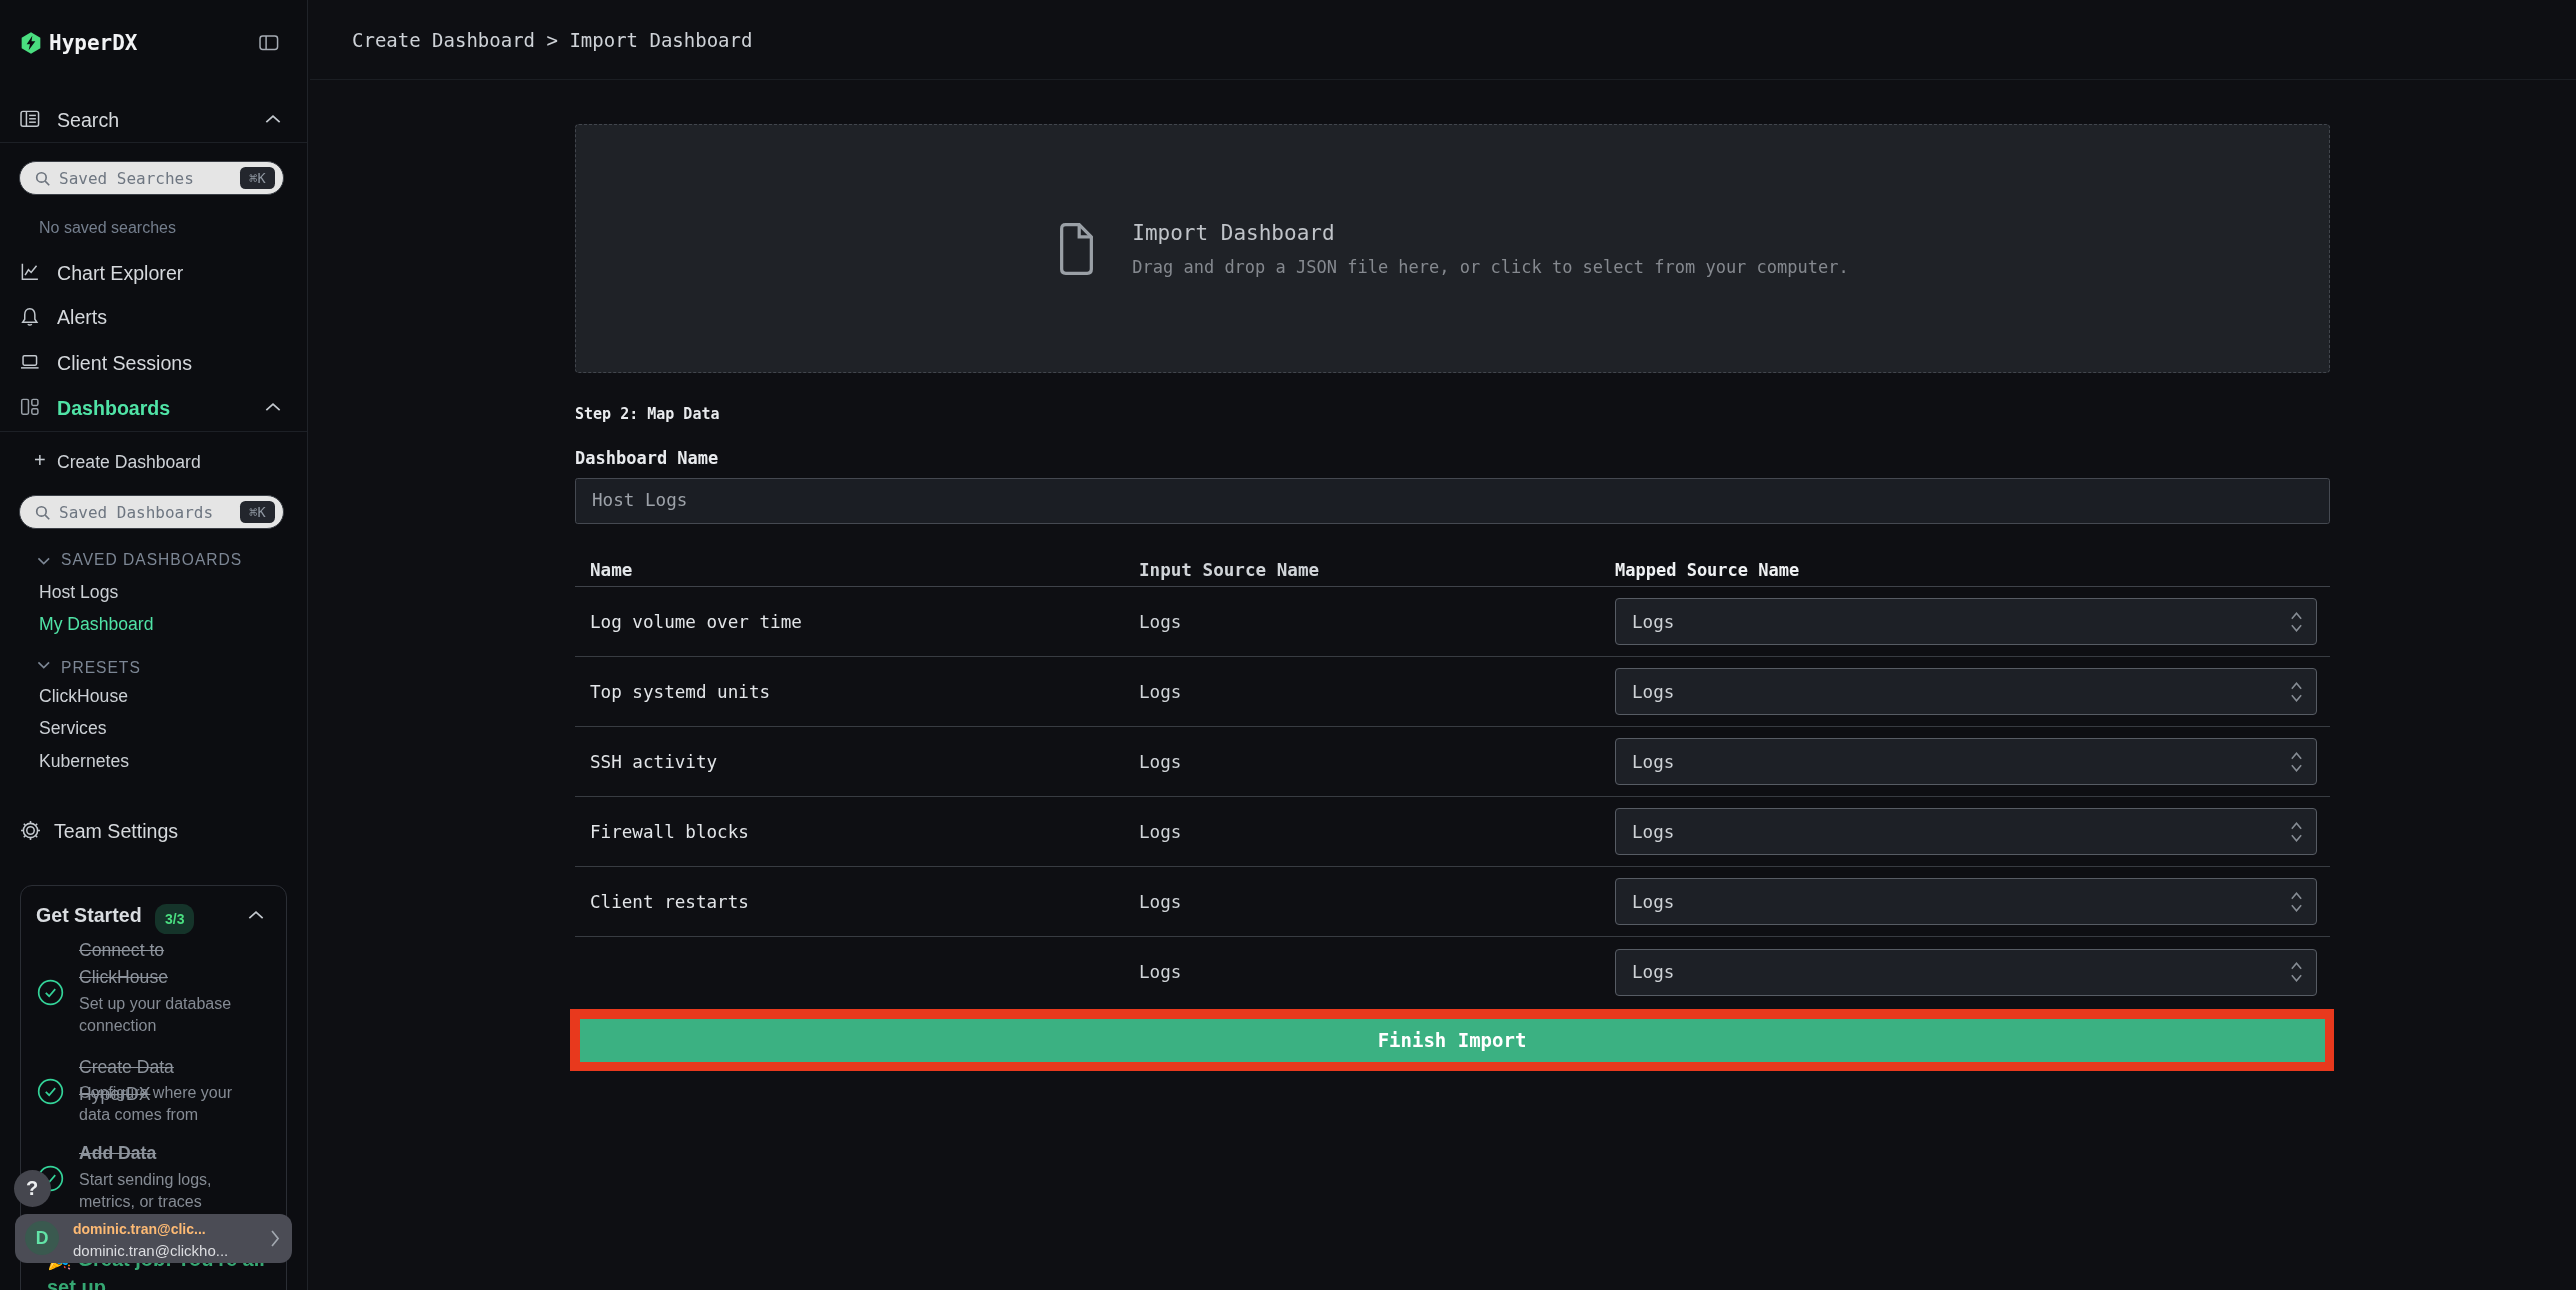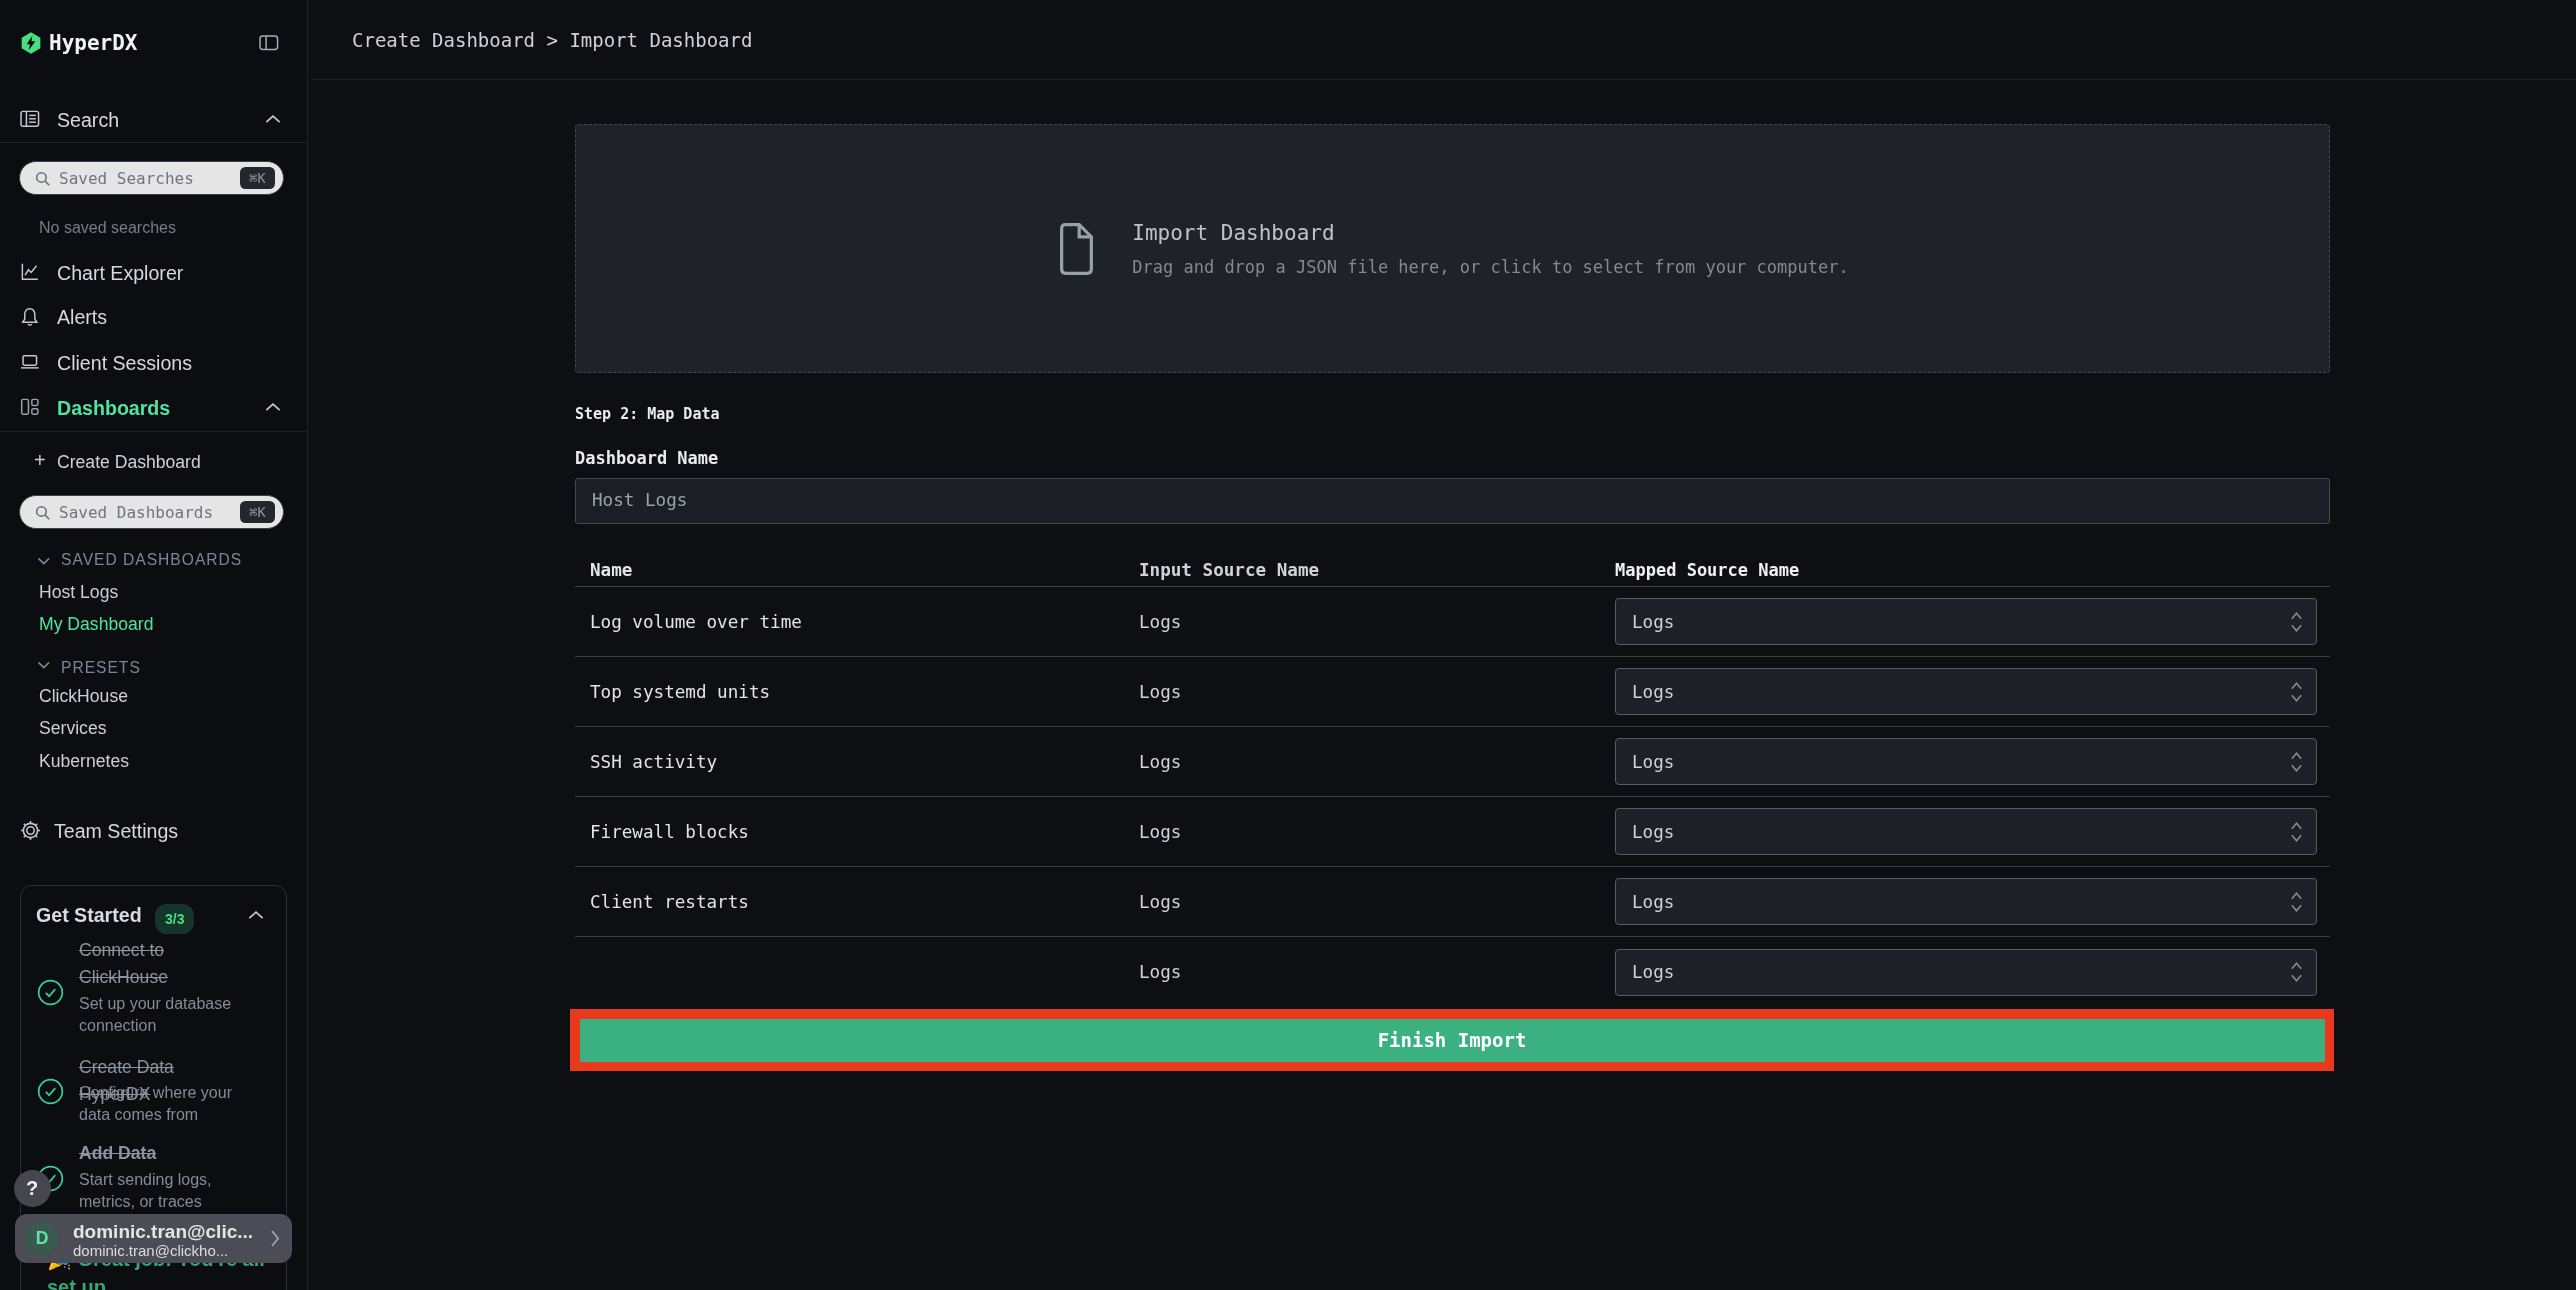--- a/index.html
+++ b/index.html
@@ -60,21 +60,21 @@
   }
   #user-chip {
     position:absolute; left:15px; top:1214px; width:277px; height:49px; border-radius:12px;
     background:#4b4c55; z-index:3;
   }
   #user-chip .avatar {
     position:absolute; left:10px; top:7.4px; width:34px; height:34px; border-radius:50%;
     background:#3a594f; color:#62e3a7; font-weight:bold; font-size:17.6px;
     display:flex; align-items:center; justify-content:center;
   }
-  #user-chip .uname { position:absolute; left:58px; top:7.4px; font-size:19px; font-weight:bold; color:#e5e5e5; white-space:nowrap; }
+  #user-chip .uname { position:absolute; left:58px; top:7.4px; font-size:14px; font-weight:bold; color:#fdba74; white-space:nowrap; }
   #user-chip .uemail { position:absolute; left:58px; top:28px; font-size:15px; color:#dcdde1; white-space:nowrap; }
 
   
   #header {
     position:absolute; left:310px; top:0; right:0; height:80px;
     border-bottom:1.4px solid #1b1e23;
   }
   #breadcrumb { position:absolute; left:42px; top:0; height:76px; line-height:80px;
     font-size:19px; color:#ced2d7; white-space:nowrap; }
 

